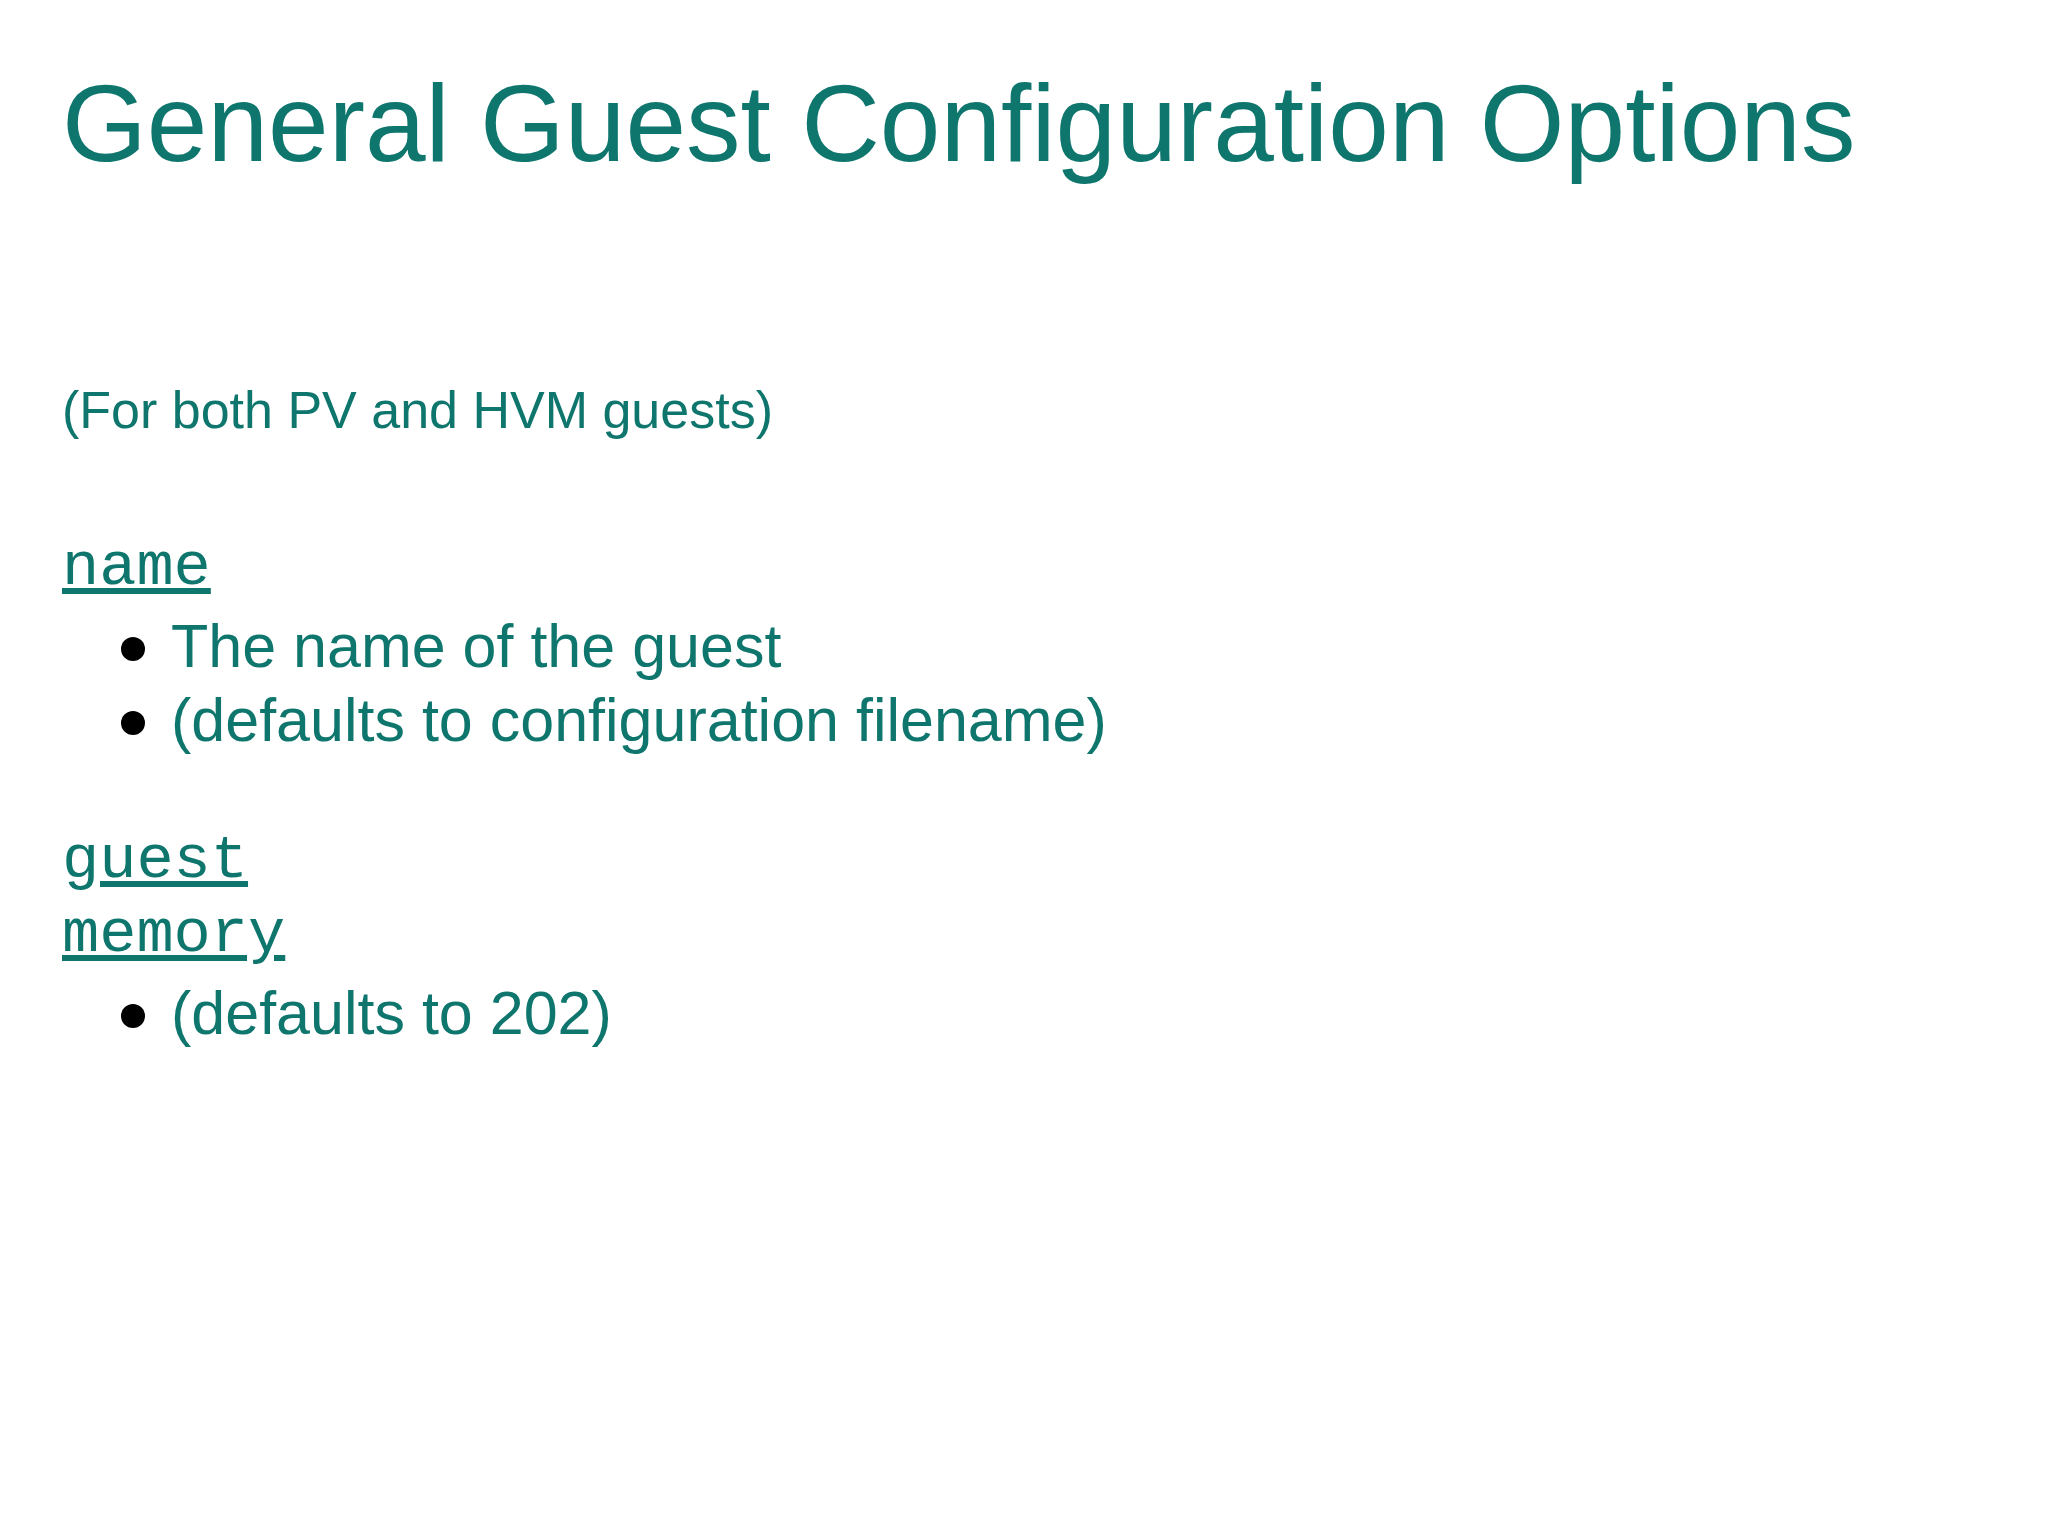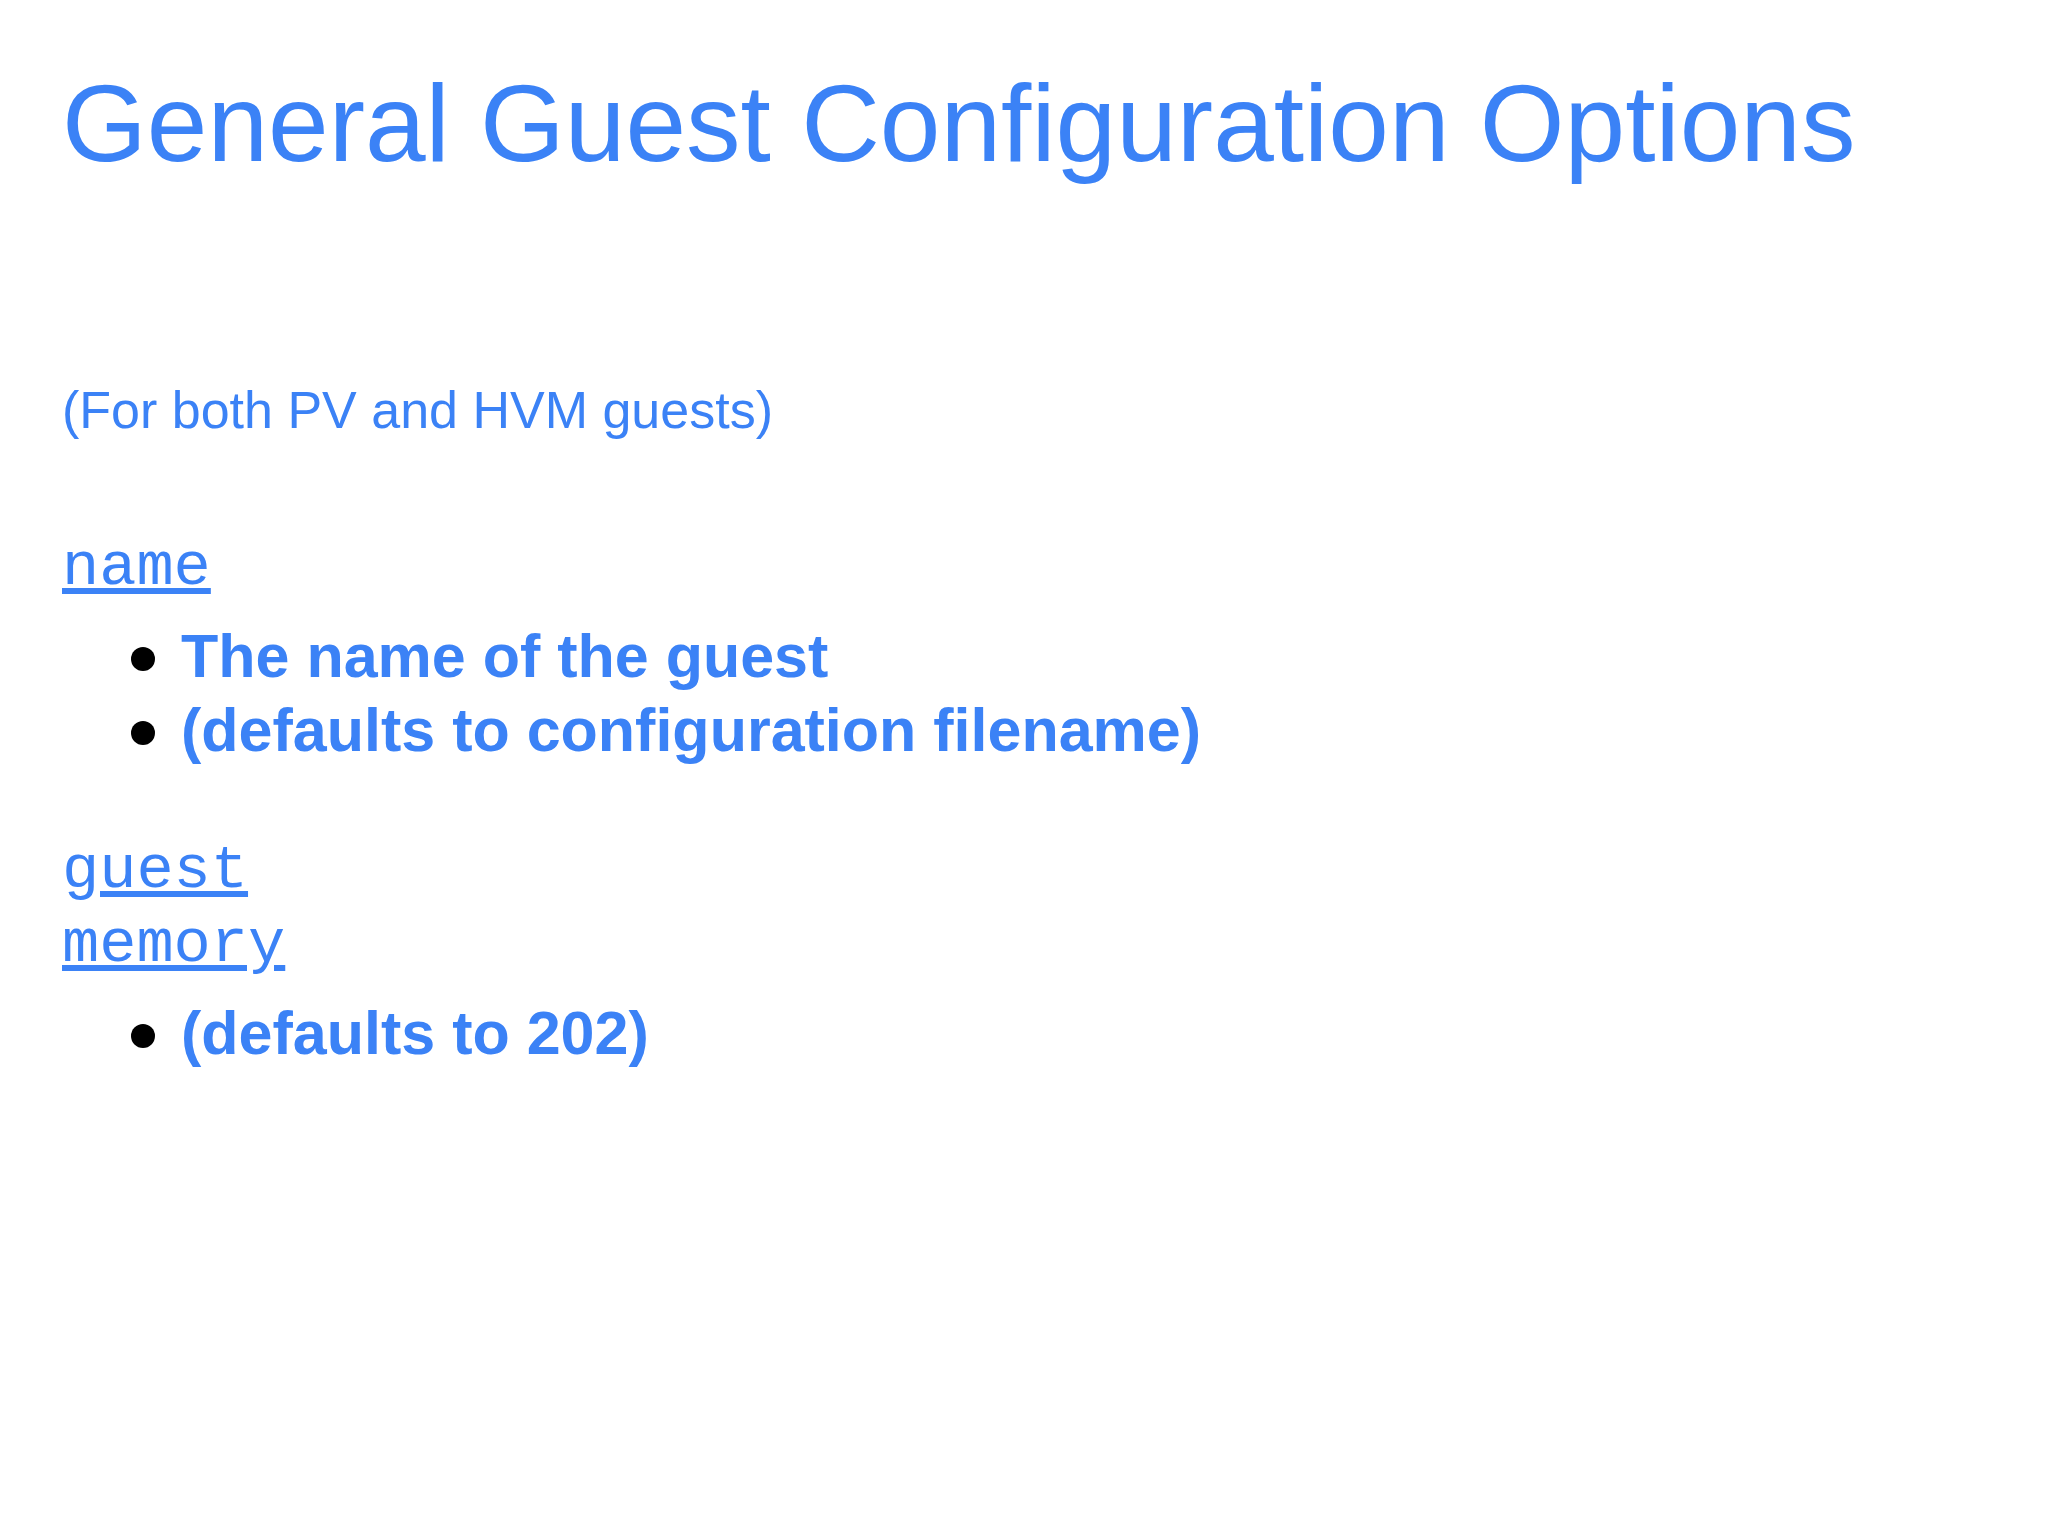--- a/index.html
+++ b/index.html
@@ -5,21 +5,21 @@
   html, body {
     margin: 0;
     padding: 0;
     background: #ffffff;
   }
   .slide {
     position: relative;
     width: 2048px;
     height: 1536px;
     background: #ffffff;
-    color: #3b82f6;
+    color: #0f766e;
     padding-left: 62px;
     box-sizing: border-box;
     overflow: hidden; 
     font-family: "Liberation Sans", "DejaVu Sans", sans-serif;
   }
   .title {
     margin: 69px 0 0 0;
     font-family: "Liberation Sans", "DejaVu Sans", sans-serif;
     font-weight: normal;
     font-size: 109px;
@@ -43,24 +43,23 @@
   .option-group:nth-of-type(3) { margin-top: 0; }
 
   .keyword {
     font-family: "Liberation Mono", "DejaVu Sans Mono", monospace;
     font-size: 62px;
     line-height: 74px;
     white-space: nowrap;
     text-decoration: underline;
   }
   ul.bullets {
-    margin: 14px;
+    margin: 4px;
     padding: 0;
     list-style: none;
-    font-weight: bold;
   }
   ul.bullets li {
     position: relative;
     padding-left: 105px;
     font-size: 61px;
     line-height: 74px;
     white-space: nowrap;
   }
   .bullet-dot {
     position: absolute;

